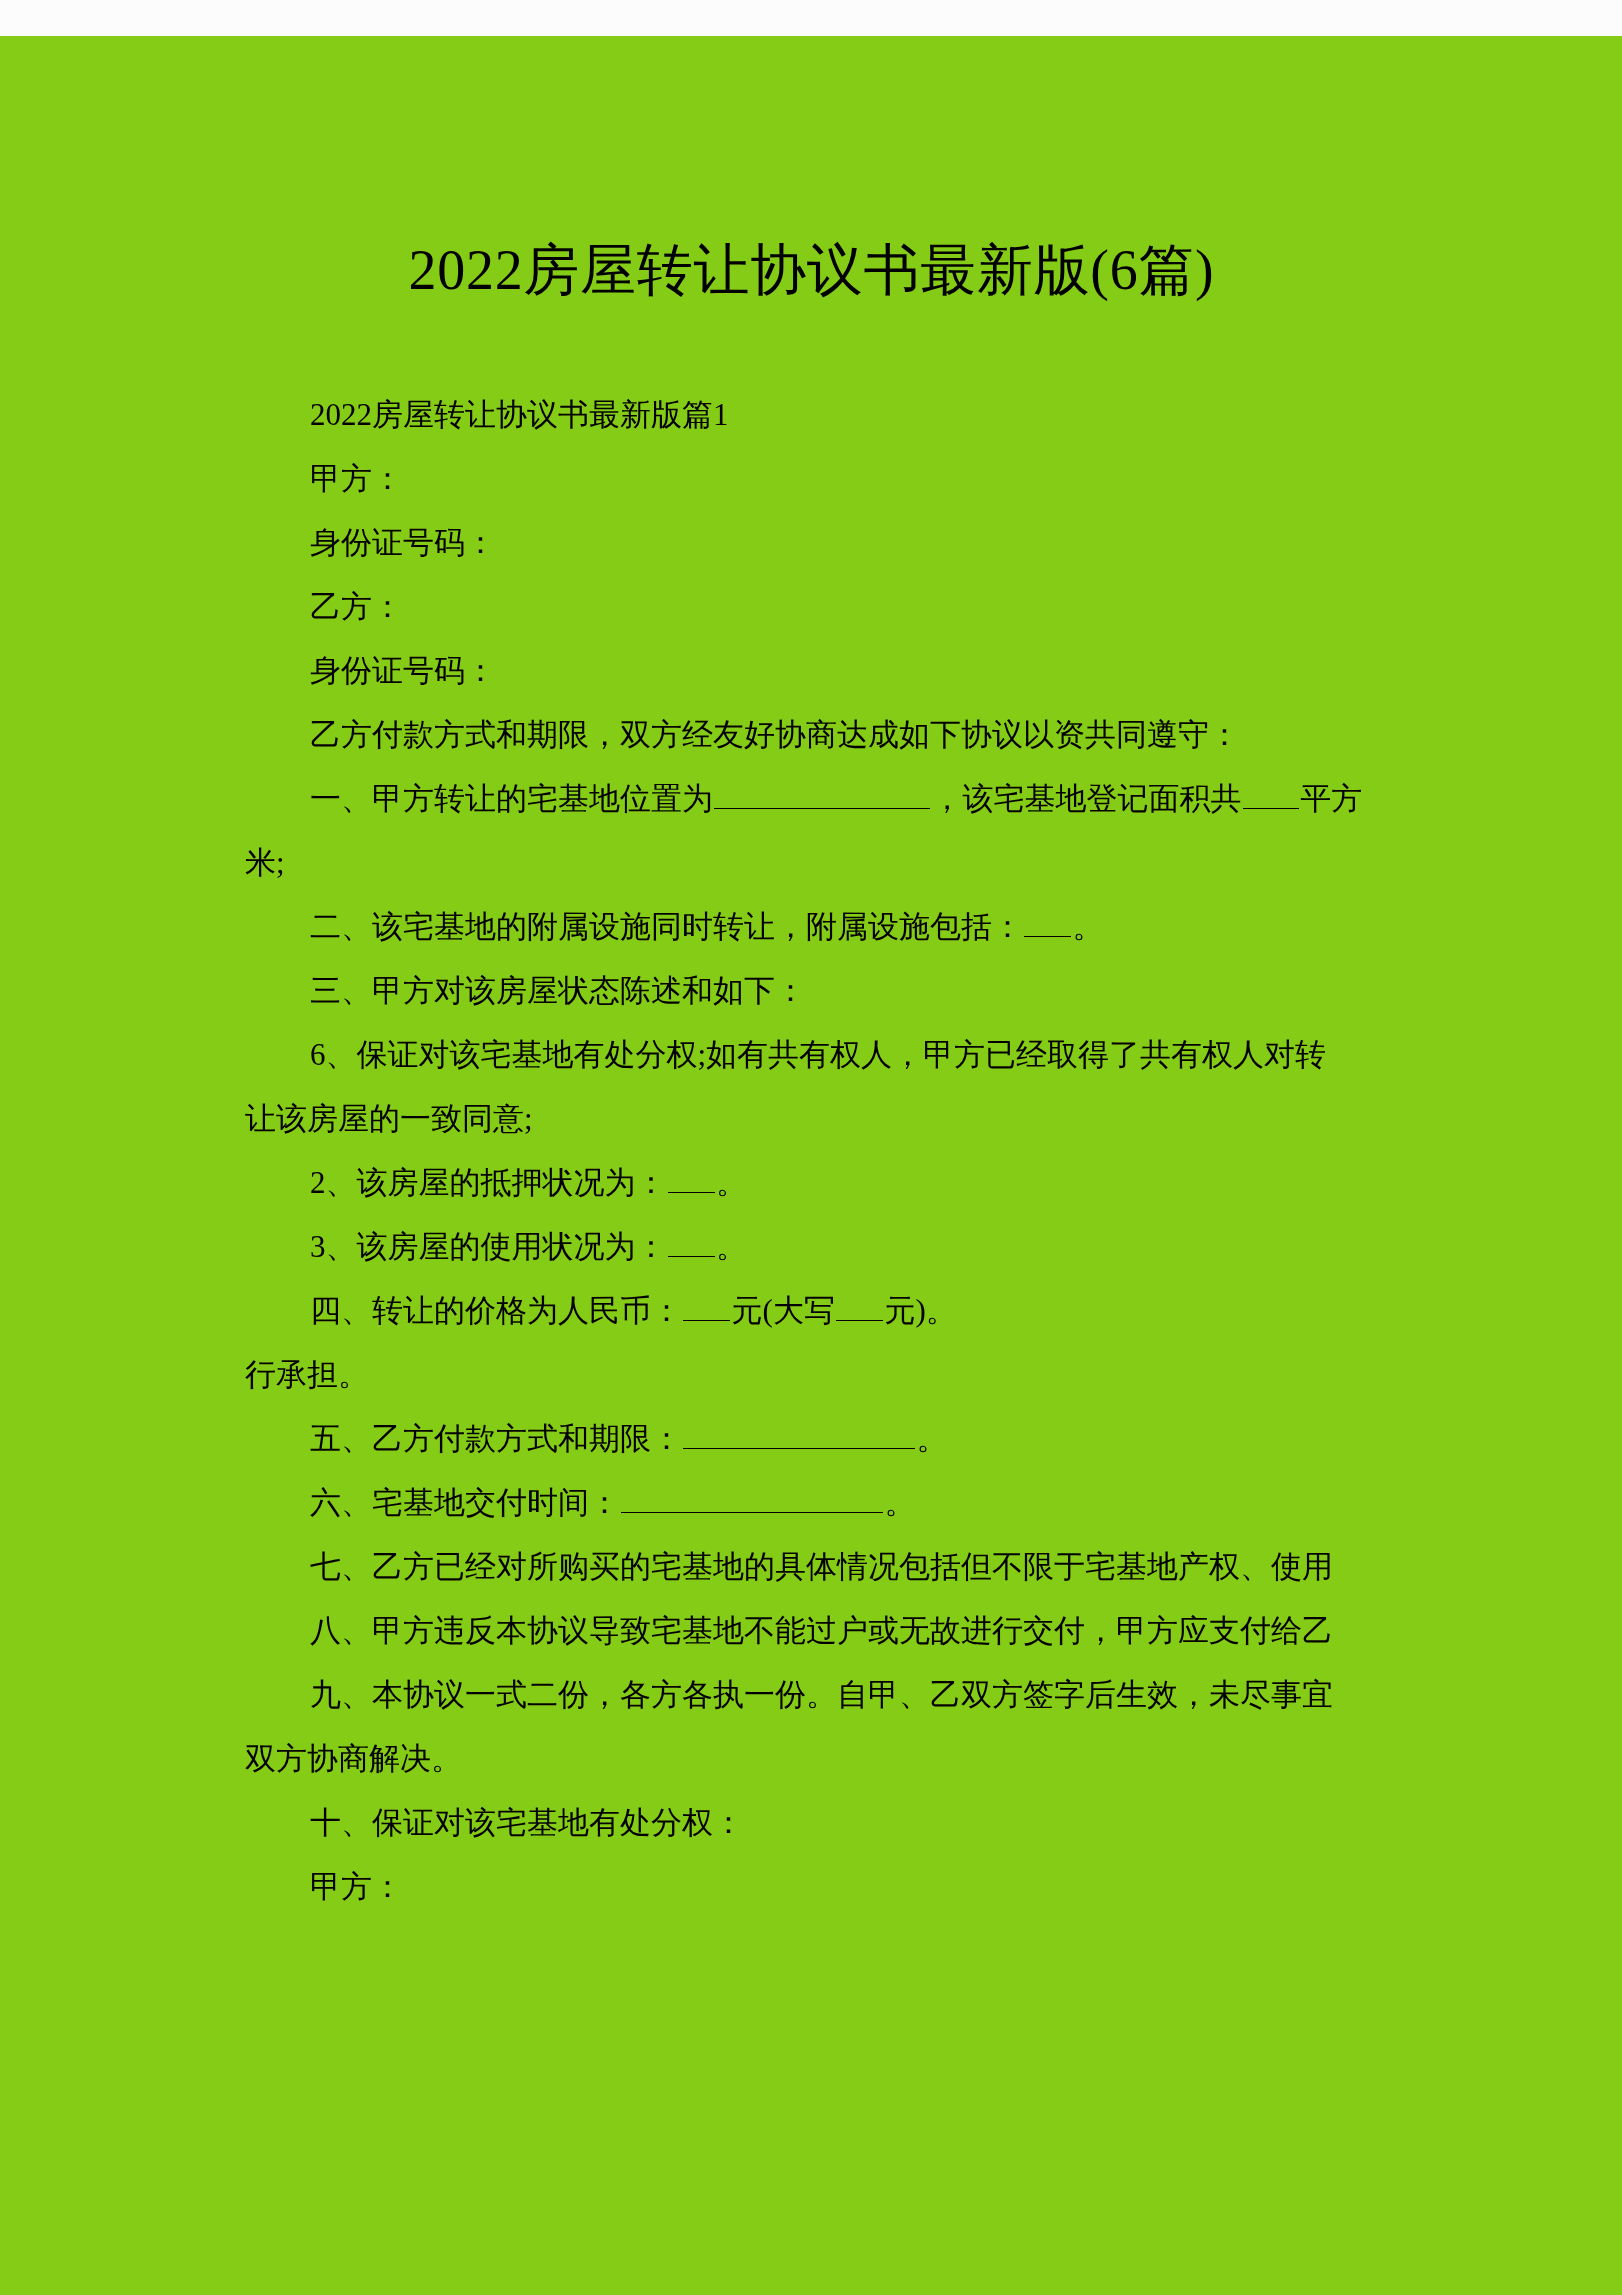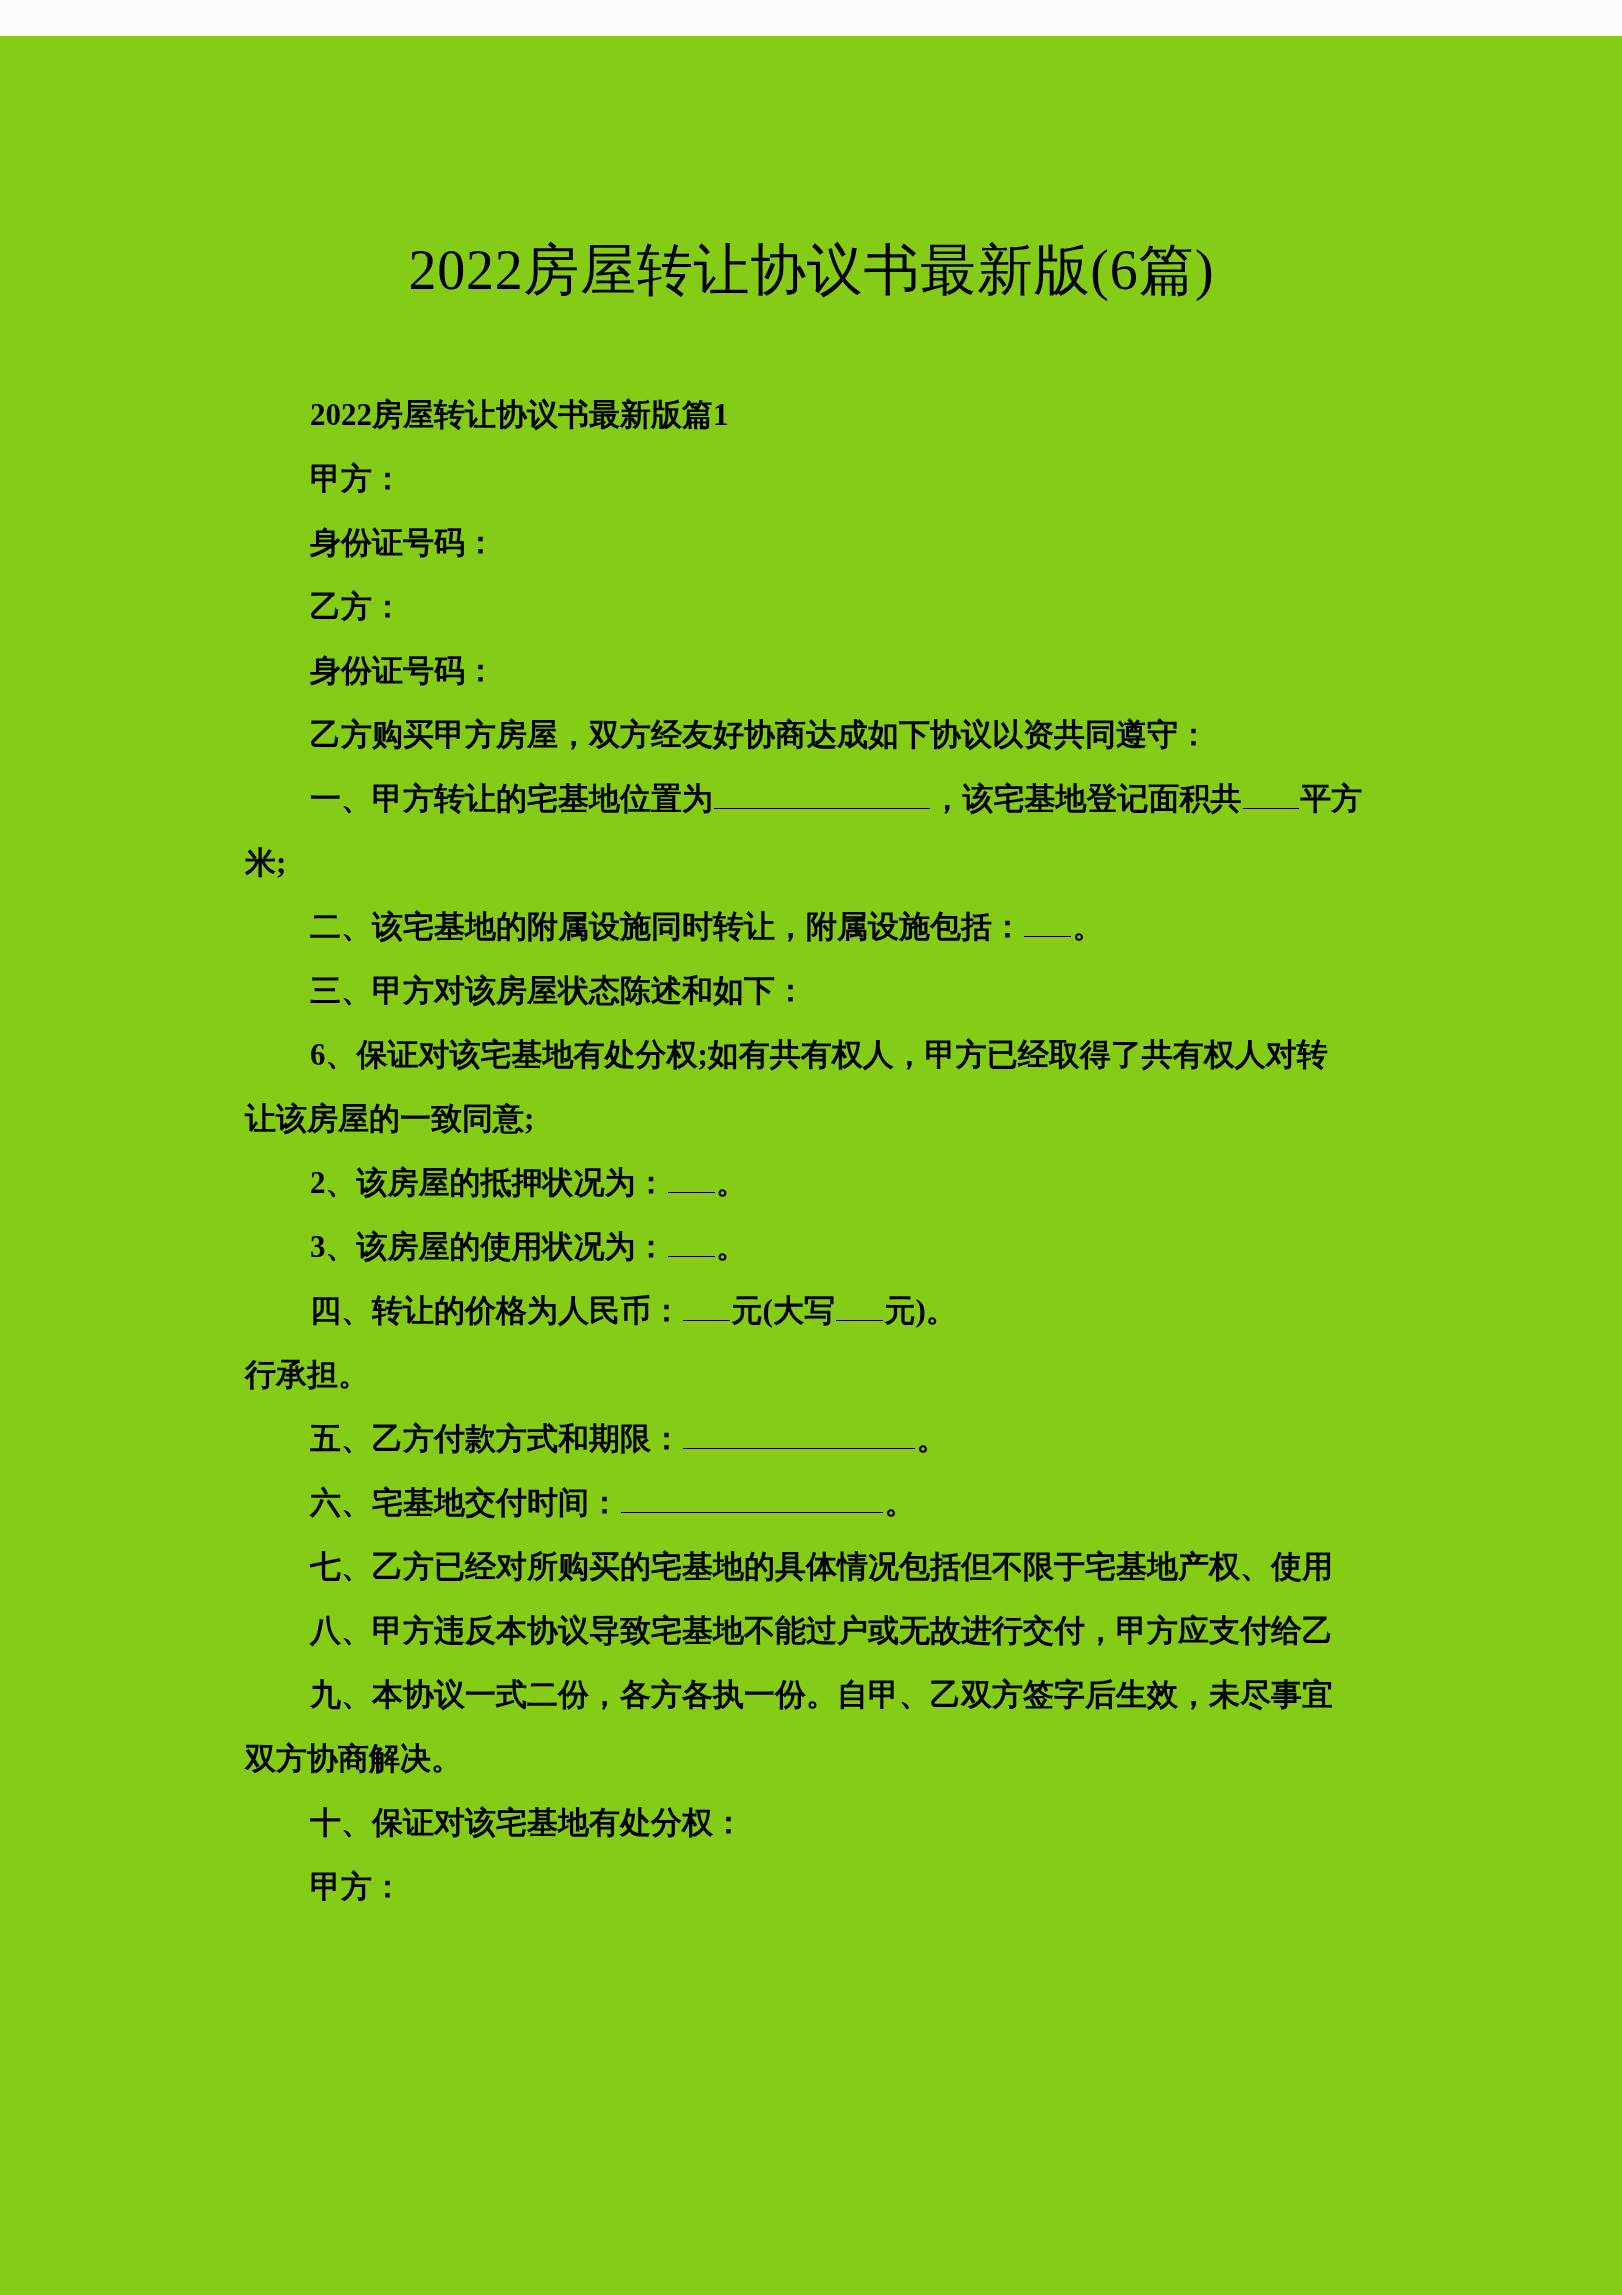--- a/index.html
+++ b/index.html
@@ -34,21 +34,20 @@
     letter-spacing: 0.7px;
     white-space: nowrap;
   }
   .body {
     position: absolute;
     left: 245px;
     top: 347px;
     width: 1131px;
     font-size: 31px;
     line-height: 64px;
-    font-weight: bold;
   }
   .line {
     display: block;
     height: 64px;
     white-space: nowrap;
     overflow: visible;
   }
   .line.indent { padding-left: 65px; }
   .blank {
     display: inline-block;
@@ -72,21 +71,21 @@
 
   <div class="body">
 
     <div class="line indent">2022房屋转让协议书最新版篇1</div>
 
     <div class="line indent">甲方：</div>
     <div class="line indent">身份证号码：</div>
     <div class="line indent">乙方：</div>
     <div class="line indent">身份证号码：</div>
 
-    <div class="line indent">乙方购买甲方房屋，双方经友好协商达成如下协议以资共同遵守：</div>
+    <div class="line indent">乙方付款方式和期限，双方经友好协商达成如下协议以资共同遵守：</div>
 
     <div class="line indent">
       <span>一、甲方转让的宅基地位置为</span><span class="blank w3"></span><span>，该宅基地登记面积共</span><span class="blank w2" style="width:56px"></span><span>平方</span>
     </div>
     <div class="line">米;</div>
 
     <div class="line indent">
       <span>二、该宅基地的附属设施同时转让，附属设施包括：</span><span class="blank w1"></span><span>。</span>
     </div>
 

